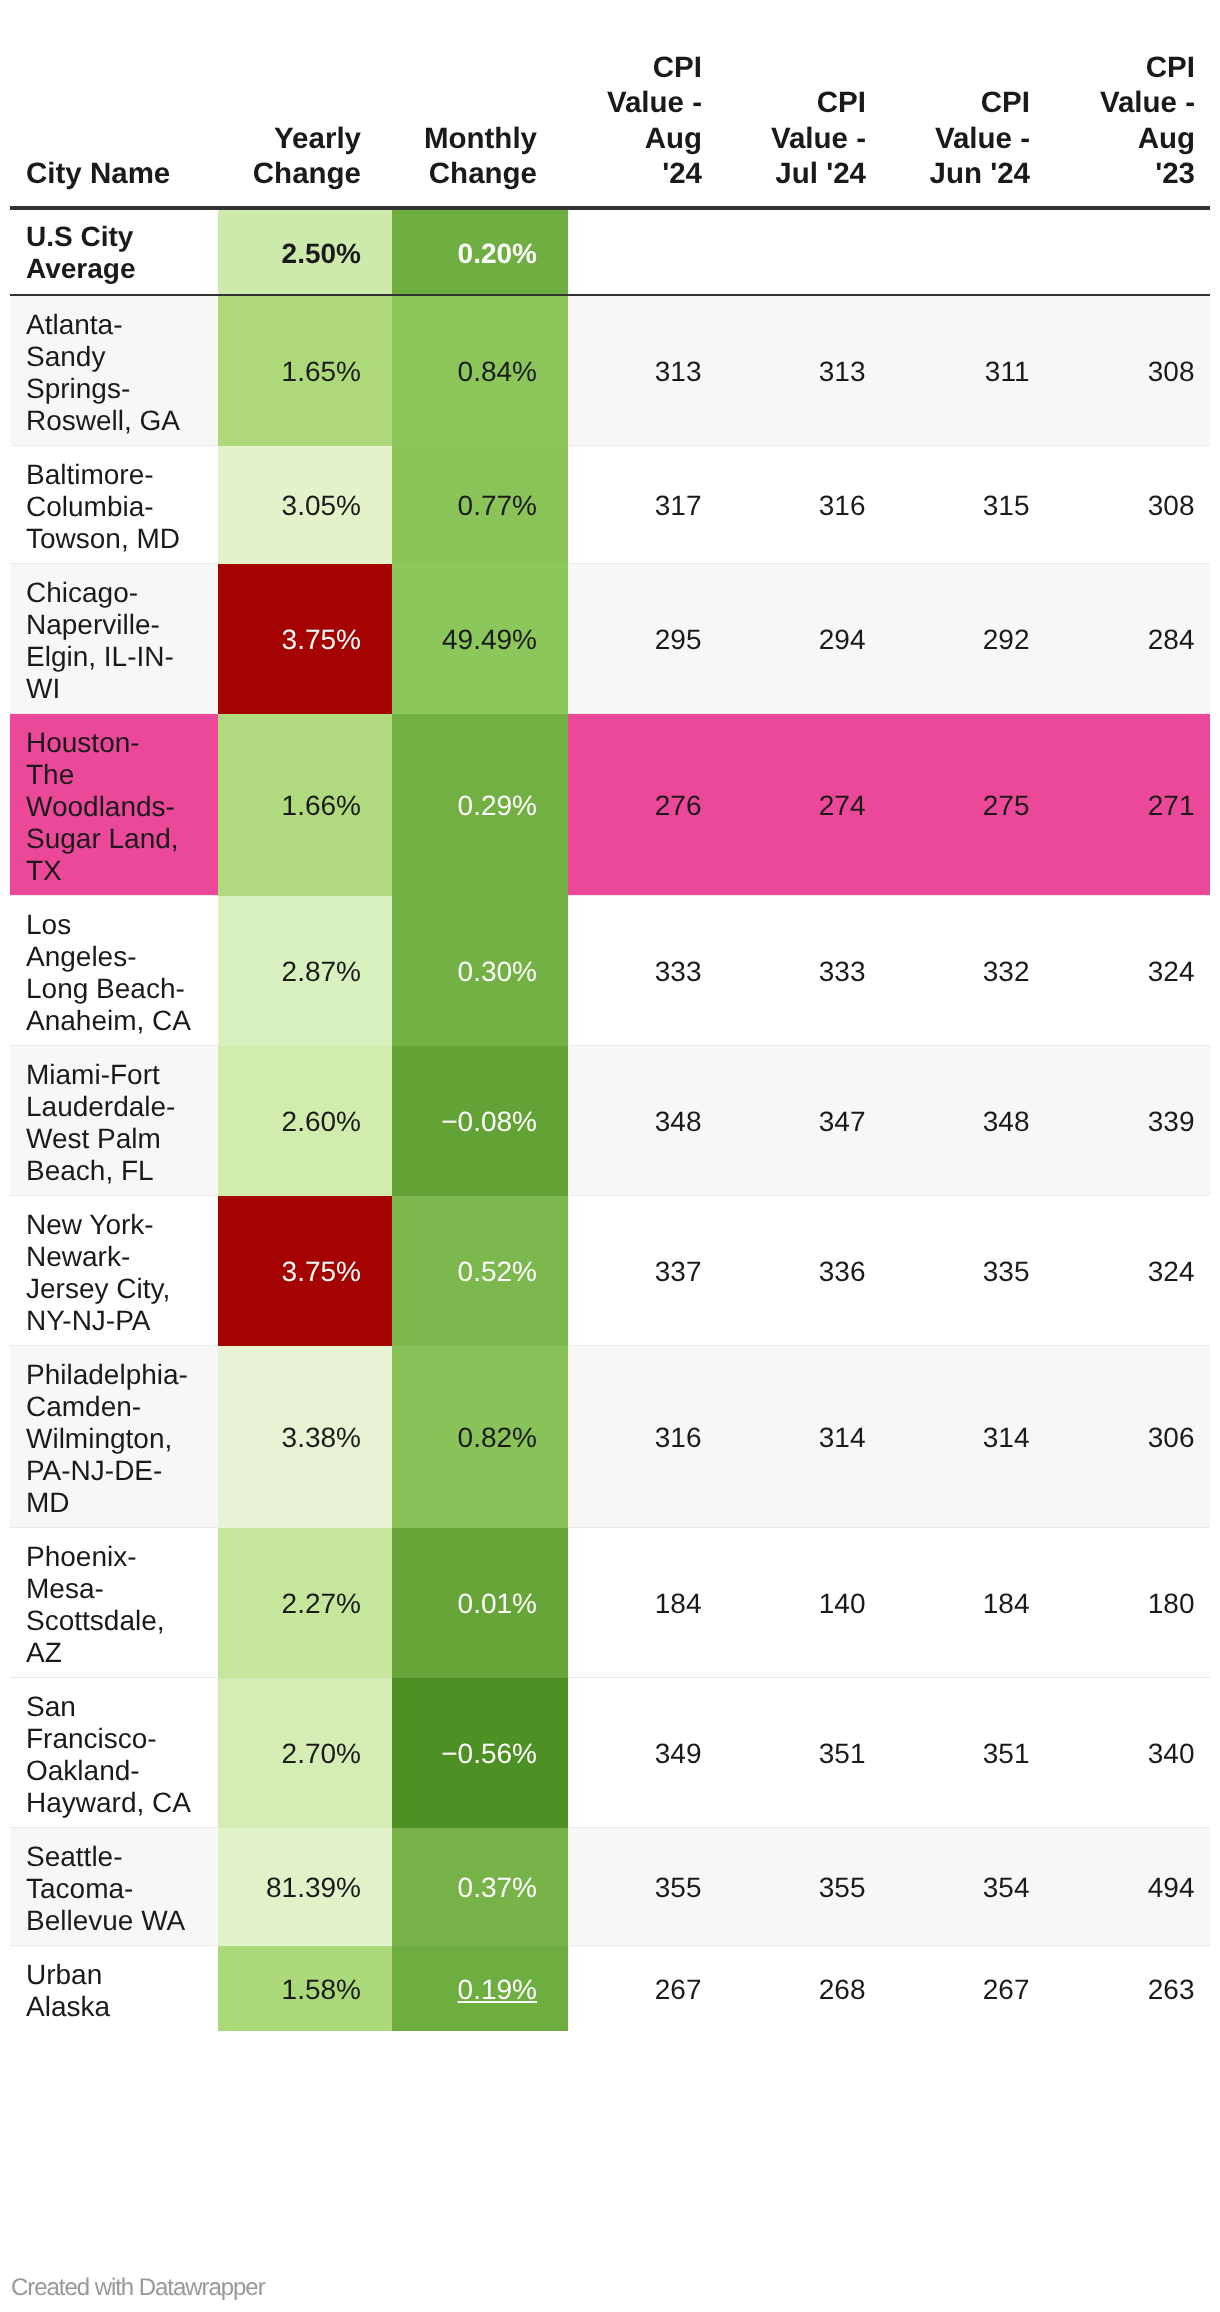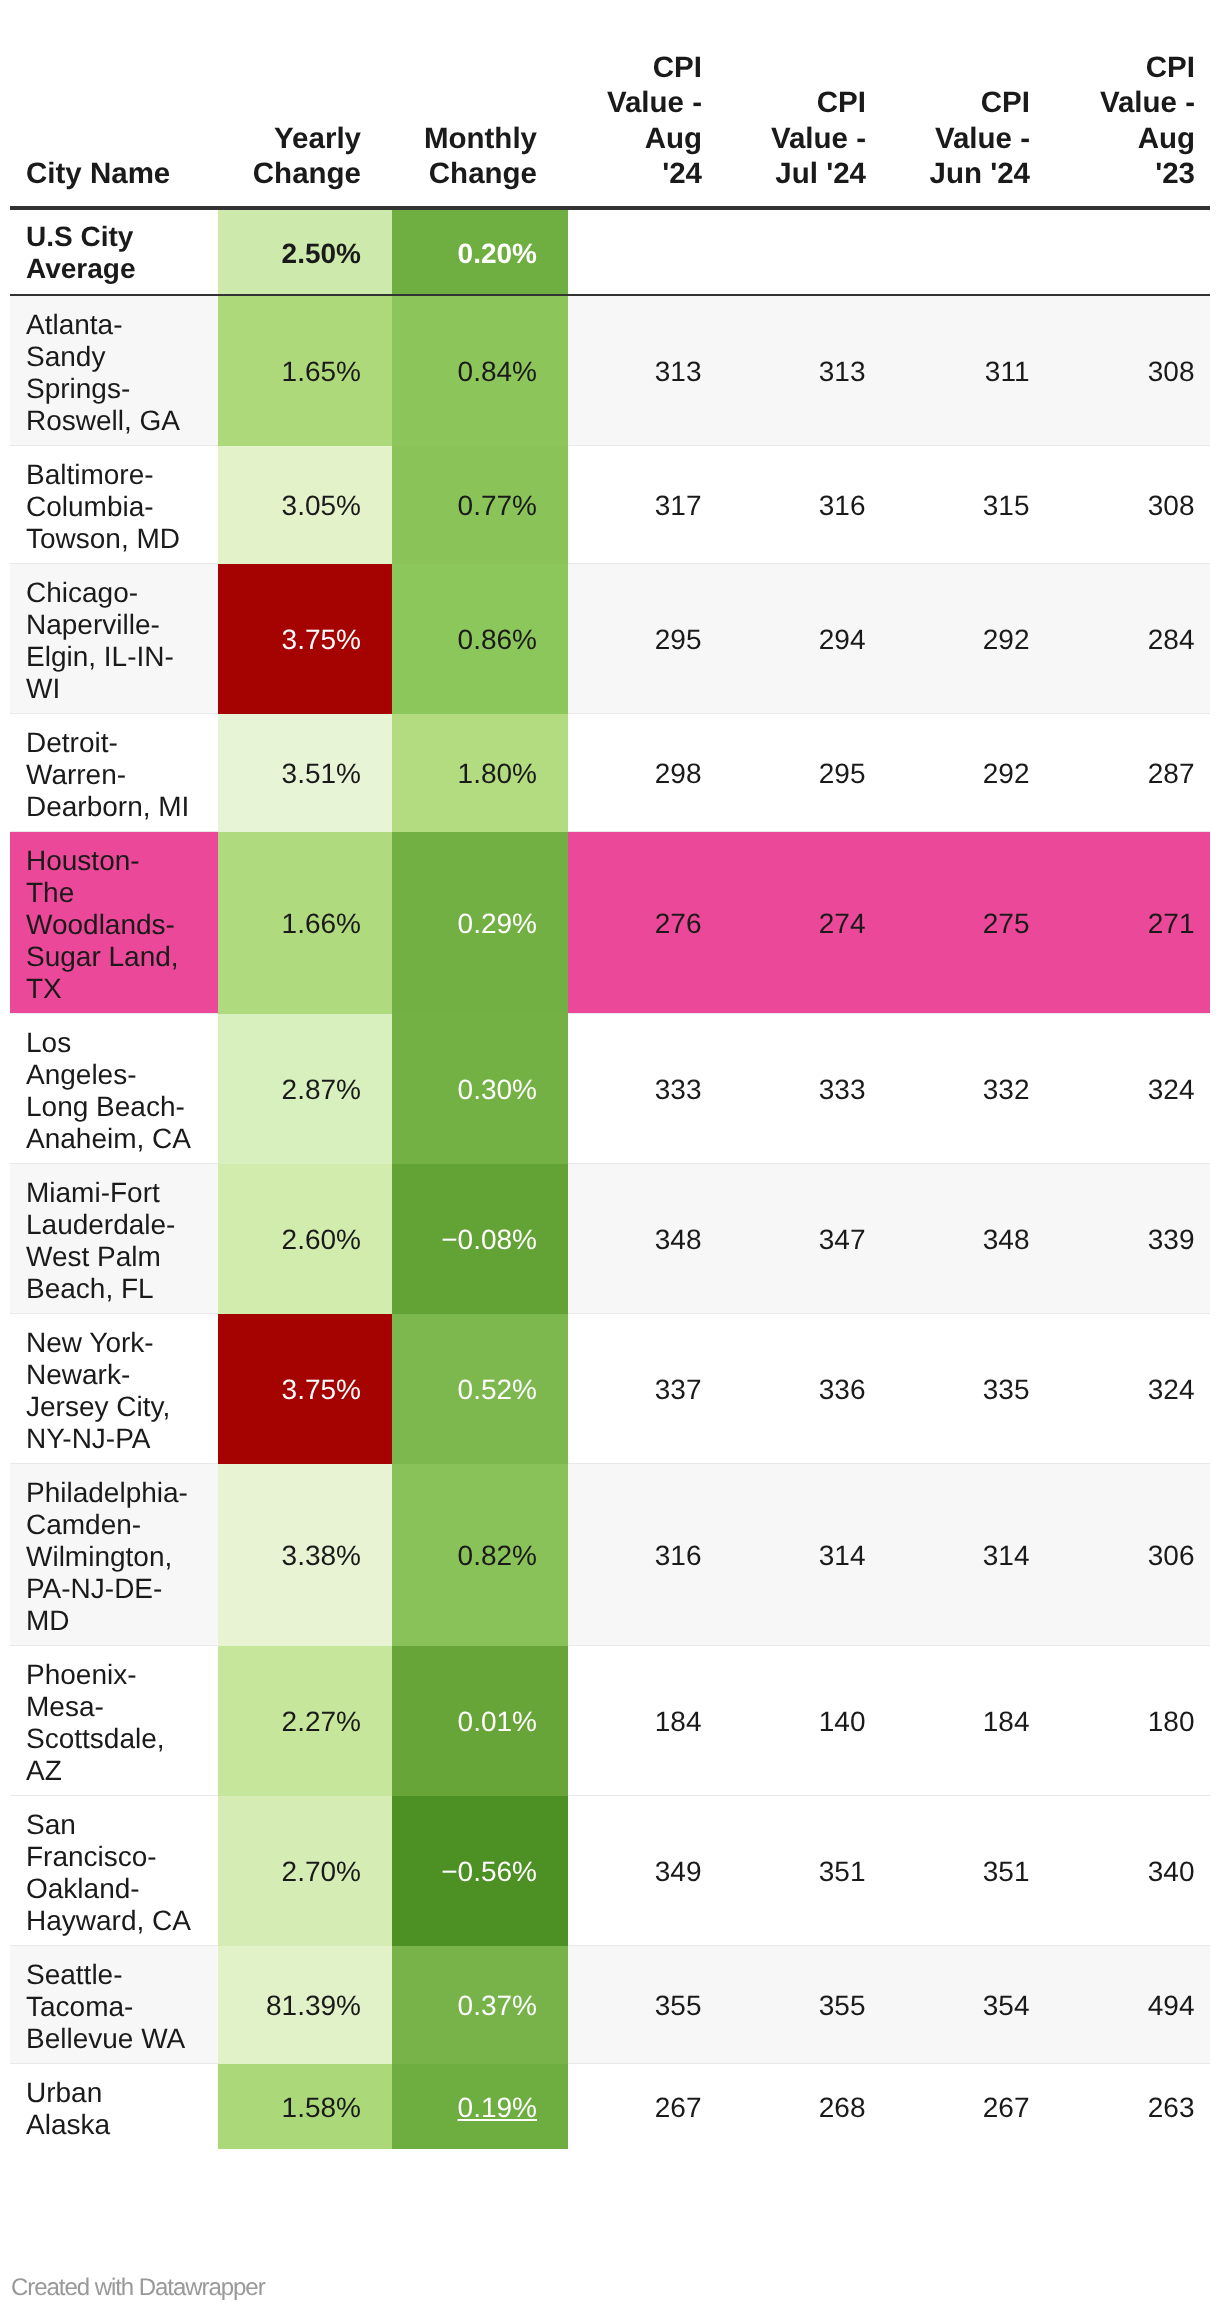--- a/index.html
+++ b/index.html
@@ -84,34 +84,25 @@
           <td class="c-num colored c-year" style="background: rgb(228, 242, 202);">3.05%</td>
           <td class="c-num colored c-month" style="background: rgb(138, 196, 89);">0.77%</td>
           <td class="c-num c-cpi">317</td>
           <td class="c-num c-cpi">316</td>
           <td class="c-num c-cpi">315</td>
           <td class="c-num c-cpi">308</td>
         </tr>
         <tr style="background: rgb(247, 247, 247);">
           <td class="c-city">Chicago-<br>Naperville-<br>Elgin, IL-IN-<br>WI</td>
           <td class="c-num colored c-year lt" style="background: rgb(165, 2, 2);">3.75%</td>
-          <td class="c-num colored c-month" style="background: rgb(140, 199, 92);">0.86%</td>
+          <td class="c-num colored c-month" style="background: rgb(140, 199, 92);">49.49%</td>
           <td class="c-num c-cpi">295</td>
           <td class="c-num c-cpi">294</td>
           <td class="c-num c-cpi">292</td>
           <td class="c-num c-cpi">284</td>
-        </tr>
-        <tr>
-          <td class="c-city">Detroit-<br>Warren-<br>Dearborn, MI</td>
-          <td class="c-num colored c-year" style="background: rgb(232, 244, 214);">3.51%</td>
-          <td class="c-num colored c-month" style="background: rgb(179, 220, 129);">1.80%</td>
-          <td class="c-num c-cpi">298</td>
-          <td class="c-num c-cpi">295</td>
-          <td class="c-num c-cpi">292</td>
-          <td class="c-num c-cpi">287</td>
         </tr>
         <tr style="background: #ec4899;">
           <td class="c-city">Houston-<br>The<br>Woodlands-<br>Sugar Land,<br>TX</td>
           <td class="c-num colored c-year" style="background: rgb(175, 218, 125);">1.66%</td>
           <td class="c-num colored c-month lt" style="background: rgb(115, 176, 67);">0.29%</td>
           <td class="c-num c-cpi">276</td>
           <td class="c-num c-cpi">274</td>
           <td class="c-num c-cpi">275</td>
           <td class="c-num c-cpi">271</td>
         </tr>

